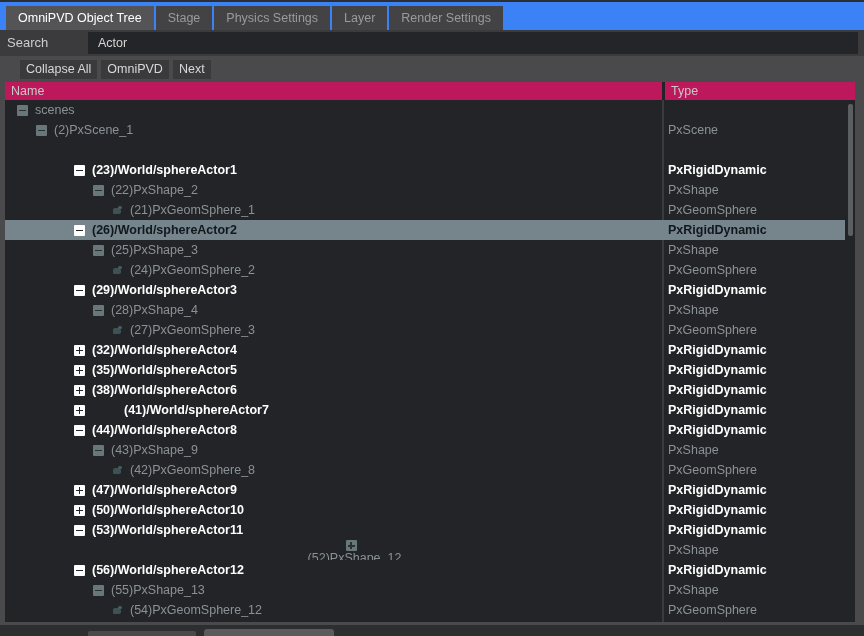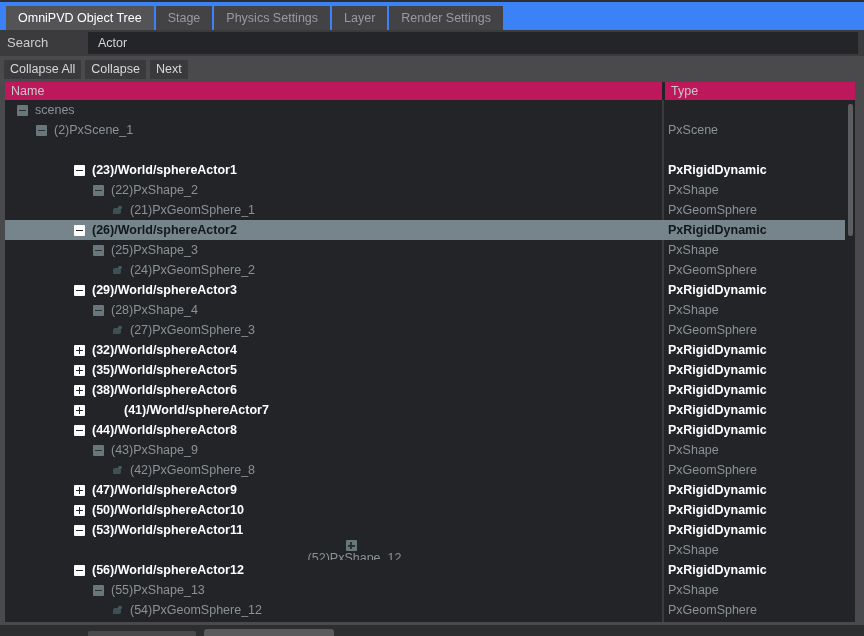--- a/index.html
+++ b/index.html
@@ -84,21 +84,21 @@
   }
 
   
   #toolbar {
     position: absolute;
     left: 0; top: 56px;
     width: 864px; height: 26px;
     background: #4a4a4c;
     display: flex;
     align-items: center;
-    padding-left: 4px;
+    padding-left: 20px;
     box-sizing: border-box;
   }
   .tbtn {
     height: 19px;
     line-height: 19px;
     padding: 0 6px;
     margin-right: 4px;
     background: #3a3a3c;
     color: #d8d8d8;
     font-size: 12.5px;
@@ -299,21 +299,21 @@
       <div class="tab">Render Settings</div>
     </div>
 
   <div id="searchrow">
     <div id="search-label">Search</div>
     <input id="search-input" type="text" value="Actor" style="">
   </div>
 
   <div id="toolbar">
       <div class="tbtn">Collapse All</div>
-      <div class="tbtn">Collapse</div>
+      <div class="tbtn">OmniPVD</div>
       <div class="tbtn">Next</div>
     </div>
 
   <div id="treepanel">
 
     <div id="theader">
       <div id="hcol-name" class="hcell">Name</div>
       <div id="hcol-type" class="hcell">Type</div>
     </div>
 

